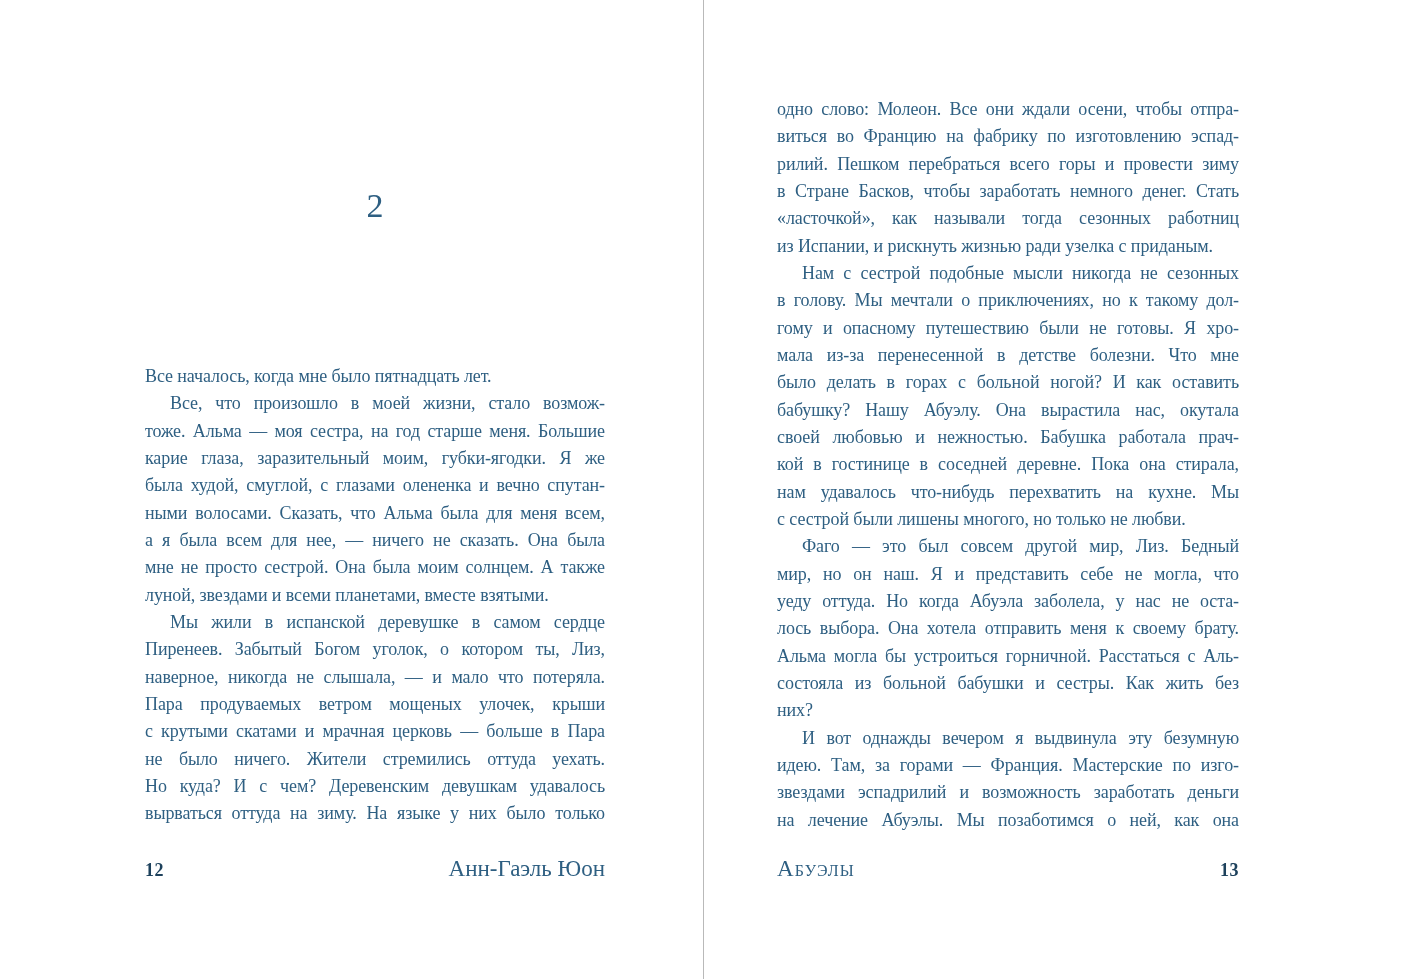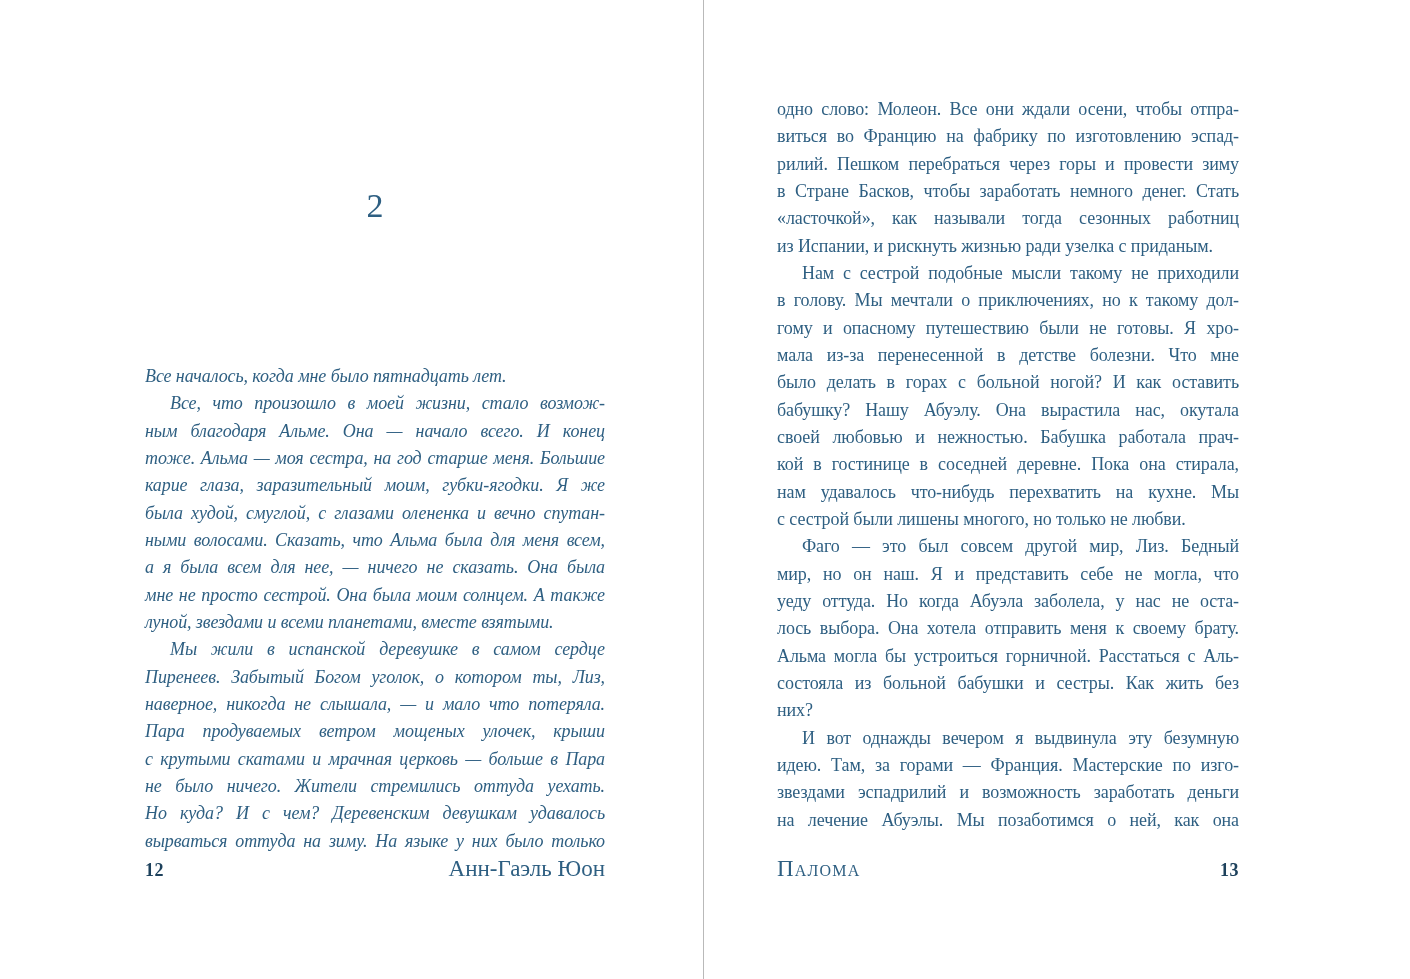--- a/index.html
+++ b/index.html
@@ -21,21 +21,21 @@
   }
   .chapter-number {
     position: absolute; left: 145px; top: 186px; width: 460px;
     text-align: center; font-size: 34px; line-height: 1.2;
   }
   .text-block {
     position: absolute;
     font-size: 18px; line-height: 27.33px;
     letter-spacing: -0.1px;
   }
-  .text-block-left  { left: 145px; top: 363px; width: 460px; font-style: italic; }
+  .text-block-left  { left: 145px; top: 363px; width: 460px; }
   .text-block-right { left: 101px; top: 96px;  width: 462px; }
   .line { height: 27.33px; text-align: justify; text-align-last: justify; }
   .line.end { text-align-last: left; }
   .line.indent { text-indent: 25px; }
   .footer {
     position: absolute; top: 856px;
     display: flex; justify-content: space-between; align-items: baseline;
   }
   .footer-left  { left: 145px; width: 460px; }
   .footer-right { left: 101px; width: 462px; }
@@ -49,21 +49,20 @@
 <body>
 
 <div class="spread">
 
   <div class="page page-left">
     <div class="chapter-number">2</div>
 
     <div class="text-block text-block-left">
         <div class="line end">Все началось, когда мне было пятнадцать лет.</div>
         <div class="line indent">Все, что произошло в моей жизни, стало возмож-</div>
-        <div class="line">ным благодаря Альме. Она — начало всего. И конец</div>
         <div class="line">тоже. Альма — моя сестра, на год старше меня. Большие</div>
         <div class="line">карие глаза, заразительный моим, губки-ягодки. Я же</div>
         <div class="line">была худой, смуглой, с глазами олененка и вечно спутан-</div>
         <div class="line">ными волосами. Сказать, что Альма была для меня всем,</div>
         <div class="line">а я была всем для нее, — ничего не сказать. Она была</div>
         <div class="line">мне не просто сестрой. Она была моим солнцем. А также</div>
         <div class="line end">луной, звездами и всеми планетами, вместе взятыми.</div>
         <div class="line indent">Мы жили в испанской деревушке в самом сердце</div>
         <div class="line">Пиренеев. Забытый Богом уголок, о котором ты, Лиз,</div>
         <div class="line">наверное, никогда не слышала, — и мало что потеряла.</div>
@@ -79,25 +78,25 @@
       <span class="running-head">Анн-Гаэль Юон</span>
     </div>
   </div>
 
   <div class="divider"></div>
 
   <div class="page page-right">
     <div class="text-block text-block-right">
         <div class="line">одно слово: Молеон. Все они ждали осени, чтобы отпра-</div>
         <div class="line">виться во Францию на фабрику по изготовлению эспад-</div>
-        <div class="line">рилий. Пешком перебраться через горы и провести зиму</div>
+        <div class="line">рилий. Пешком перебраться всего горы и провести зиму</div>
         <div class="line">в Стране Басков, чтобы заработать немного денег. Стать</div>
         <div class="line">«ласточкой», как называли тогда сезонных работниц</div>
         <div class="line end">из Испании, и рискнуть жизнью ради узелка с приданым.</div>
-        <div class="line indent">Нам с сестрой подобные мысли такому не приходили</div>
+        <div class="line indent">Нам с сестрой подобные мысли никогда не сезонных</div>
         <div class="line">в голову. Мы мечтали о приключениях, но к такому дол-</div>
         <div class="line">гому и опасному путешествию были не готовы. Я хро-</div>
         <div class="line">мала из-за перенесенной в детстве болезни. Что мне</div>
         <div class="line">было делать в горах с больной ногой? И как оставить</div>
         <div class="line">бабушку? Нашу Абуэлу. Она вырастила нас, окутала</div>
         <div class="line">своей любовью и нежностью. Бабушка работала прач-</div>
         <div class="line">кой в гостинице в соседней деревне. Пока она стирала,</div>
         <div class="line">нам удавалось что-нибудь перехватить на кухне. Мы</div>
         <div class="line end">с сестрой были лишены многого, но только не любви.</div>
         <div class="line indent">Фаго — это был совсем другой мир, Лиз. Бедный</div>
@@ -107,18 +106,18 @@
         <div class="line">Альма могла бы устроиться горничной. Расстаться с Аль-</div>
         <div class="line">состояла из больной бабушки и сестры. Как жить без</div>
         <div class="line end">них?</div>
         <div class="line indent">И вот однажды вечером я выдвинула эту безумную</div>
         <div class="line">идею. Там, за горами — Франция. Мастерские по изго-</div>
         <div class="line">звездами эспадрилий и возможность заработать деньги</div>
         <div class="line">на лечение Абуэлы. Мы позаботимся о ней, как она</div>
       </div>
 
     <div class="footer footer-right">
-      <span class="running-head small-caps">Палома</span>
+      <span class="running-head small-caps">Абуэлы</span>
       <span class="page-num">13</span>
     </div>
   </div>
 
 </div>
 
 </body></html>

